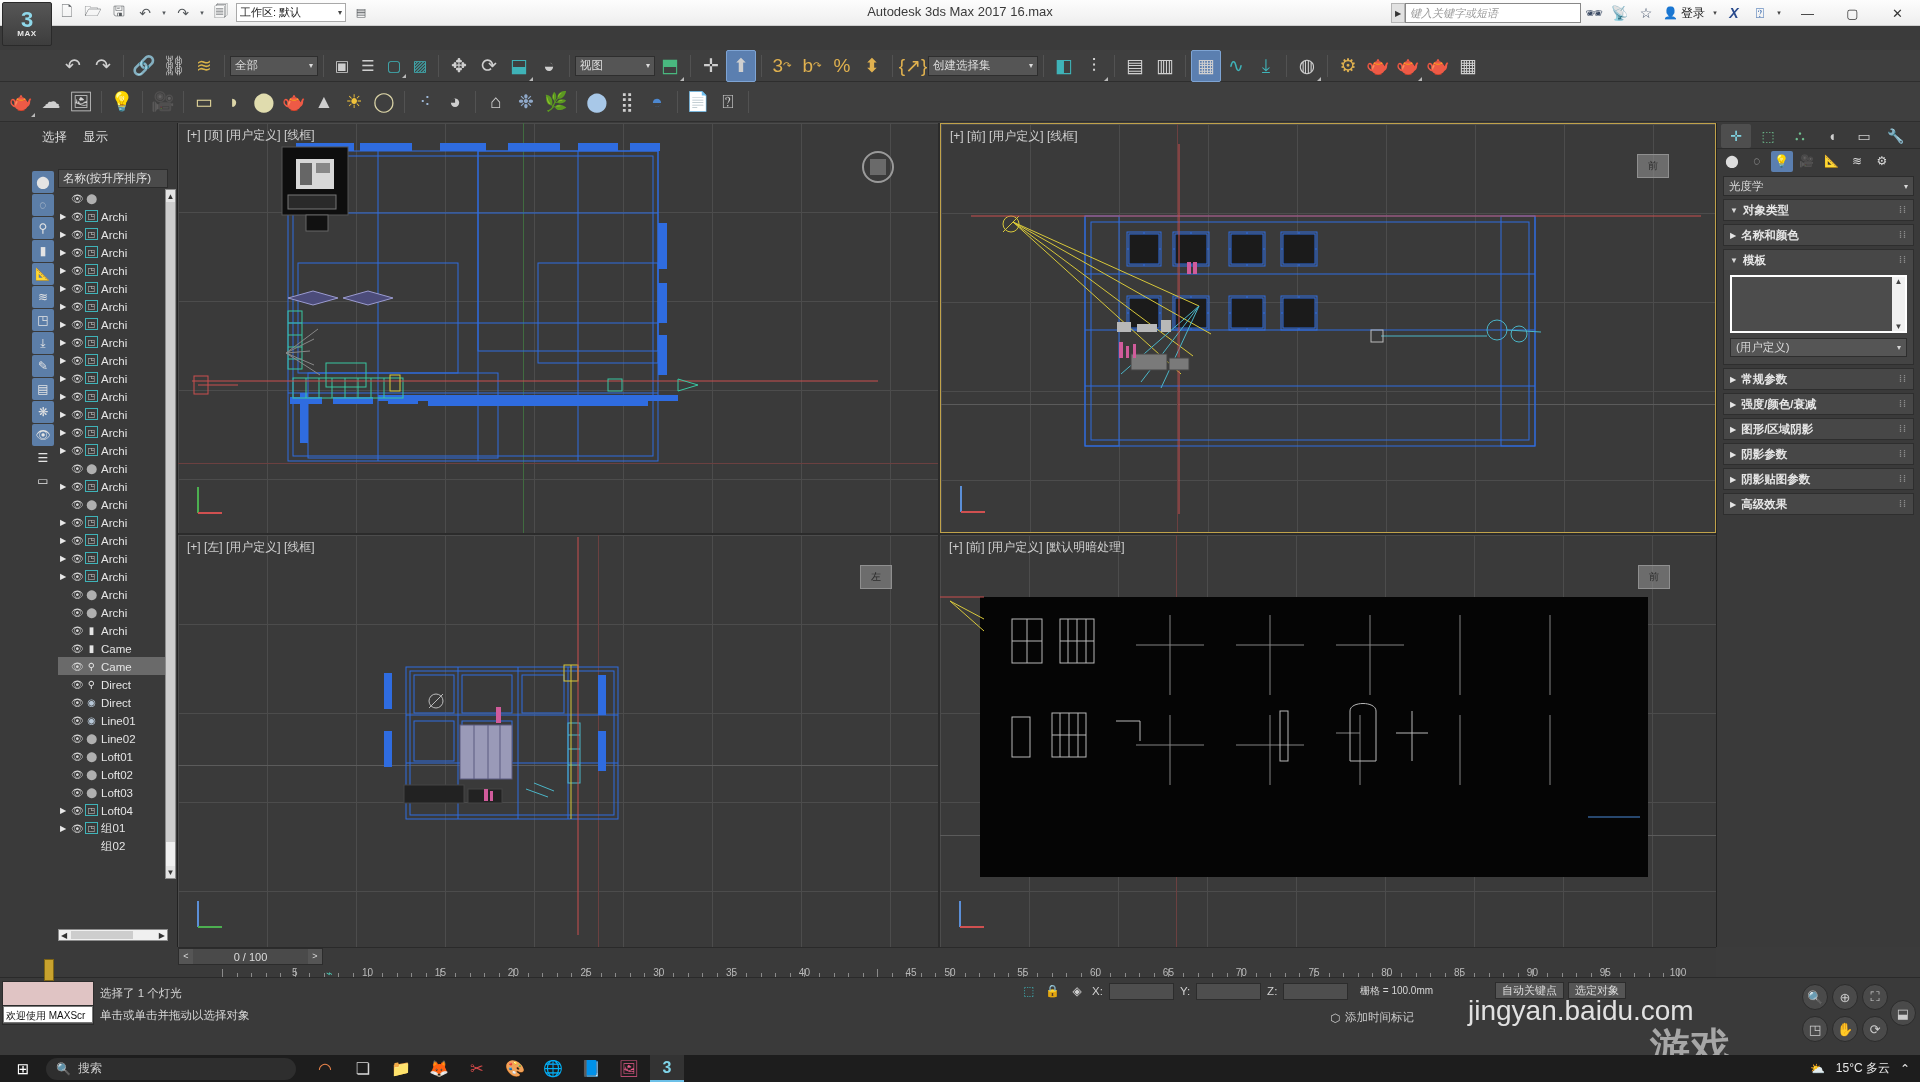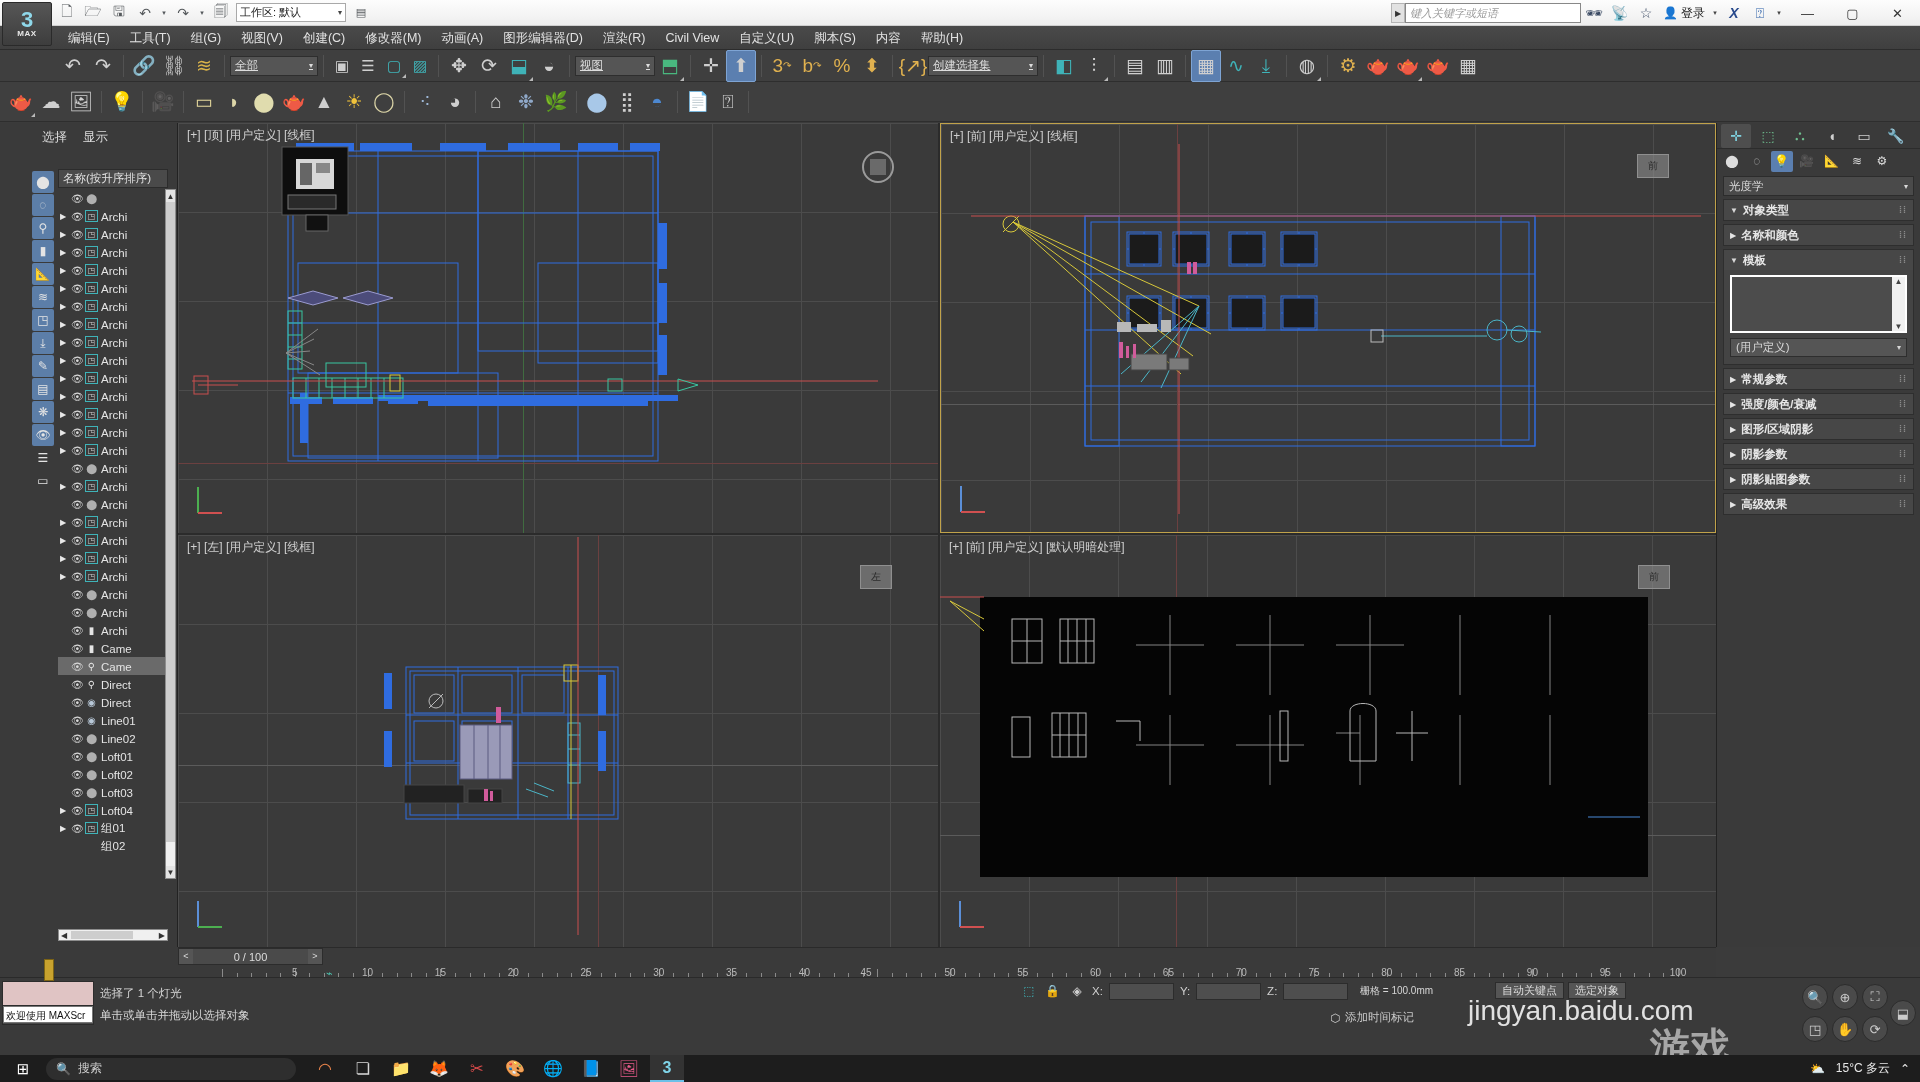--- a/index.html
+++ b/index.html
@@ -56,21 +56,21 @@
   .tbar1{top:50px;height:32px;}
   .tbar2{top:82px;height:40px;}
   .sep{width:1px;height:22px;background:#282828;margin:0 5px;border-right:1px solid #525252;}
   .btn{width:26px;height:26px;display:flex;align-items:center;justify-content:center;
     border-radius:2px;position:relative;font-size:15px;color:#cfcfcf;}
   .btn.big{width:30px;height:32px;font-size:19px;}
   .btn.on{background:#5b7fb0;border:1px solid #7ea4d4;}
   .btn .corner{position:absolute;right:1px;bottom:1px;width:0;height:0;
     border-left:4px solid transparent;border-bottom:4px solid #b9b9b9;}
   .combo{height:20px;background:#555;border:1px solid #2e2e2e;color:#ddd;font-size:11.5px;
-    display:flex;align-items:center;justify-content:space-between;padding:0 4px;text-decoration:underline;}
+    display:flex;align-items:center;justify-content:space-between;padding:0 4px;}
   .combo .arw{font-size:8px;}
 
   
   .vp-area{position:absolute;left:178px;top:123px;width:1538px;height:824px;background:#2b2b2b;}
   .vp{position:absolute;background:#3a3a3a;overflow:hidden;padding-left:48px;}
   .vp .grid{position:absolute;inset:0;
      background-image:linear-gradient(to right,#4c4c4c 1px,transparent 1px),
                       linear-gradient(to bottom,#4c4c4c 1px,transparent 1px);
      background-size:89px 89px;}
   .vp .axisx{position:absolute;left:0;right:0;height:1px;background:#5b5b5b;}
@@ -221,20 +221,21 @@
       <div class="ic" style="width:8px;font-size:7px">▾</div>
       <div class="ic">↷</div>
       <div class="ic" style="width:8px;font-size:7px">▾</div>
       <div class="ic">🗐</div>
       <div class="ws-combo">
         <span>工作区: 默认</span>
         <span class="arw">▾</span>
       </div>
       <div class="ic" style="font-size:11px">▤</div>
     </div>
+    <div class="title-center">Autodesk 3ds Max 2017      16.max</div>
     <div class="title-right">
       <div class="kw-arrow">▶</div>
       <div class="kw-input">键入关键字或短语</div>
       <div class="tb-ic">🕶</div>
       <div class="tb-ic">📡</div>
       <div class="tb-ic">☆</div>
       <div class="signin">
         <span>👤</span>
         <span>登录</span>
       </div>
@@ -243,36 +244,20 @@
       <div class="tb-ic" style="color:#2a5fa8">⍰</div>
       <div class="tb-ic" style="width:12px;font-size:7px;color:#444">▾</div>
       <div class="wincaps">
         <div>—</div>
         <div>▢</div>
         <div>✕</div>
       </div>
     </div>
   </div>
 
-  <div class="menubar">
-    <div class="mi">编辑(E)</div>
-    <div class="mi">工具(T)</div>
-    <div class="mi">组(G)</div>
-    <div class="mi">视图(V)</div>
-    <div class="mi">创建(C)</div>
-    <div class="mi">修改器(M)</div>
-    <div class="mi">动画(A)</div>
-    <div class="mi">图形编辑器(D)</div>
-    <div class="mi">渲染(R)</div>
-    <div class="mi">Civil View</div>
-    <div class="mi">自定义(U)</div>
-    <div class="mi">脚本(S)</div>
-    <div class="mi">内容</div>
-    <div class="mi">帮助(H)</div>
-  </div>
 
   <div class="logo3">
     <div class="big">3</div>
     <div class="sm">MAX</div>
   </div>
 
   <div class="toolbar tbar1">
     <div style="width:58px"></div>
     <div class="btn big">↶</div>
     <div class="btn big">↷</div>
@@ -1113,21 +1098,21 @@
         <div class="tick" style="left: 1485.44px; height: 5px;"></div>
         <div class="tick" style="left: 1500px; height: 9px;"></div>
         <div class="tlab" style="left: 116.8px;">5</div>
         <div class="tlab" style="left: 189.6px;">10</div>
         <div class="tlab" style="left: 262.4px;">15</div>
         <div class="tlab" style="left: 335.2px;">20</div>
         <div class="tlab" style="left: 408px;">25</div>
         <div class="tlab" style="left: 480.8px;">30</div>
         <div class="tlab" style="left: 553.6px;">35</div>
         <div class="tlab" style="left: 626.4px;">40</div>
-        <div class="tlab" style="left: 688px;">45</div>
+        <div class="tlab" style="left: 733px;">45</div>
         <div class="tlab" style="left: 772px;">50</div>
         <div class="tlab" style="left: 844.8px;">55</div>
         <div class="tlab" style="left: 917.6px;">60</div>
         <div class="tlab" style="left: 990.4px;">65</div>
         <div class="tlab" style="left: 1063.2px;">70</div>
         <div class="tlab" style="left: 1136px;">75</div>
         <div class="tlab" style="left: 1208.8px;">80</div>
         <div class="tlab" style="left: 1281.6px;">85</div>
         <div class="tlab" style="left: 1354.4px;">90</div>
         <div class="tlab" style="left: 1427.2px;">95</div>

